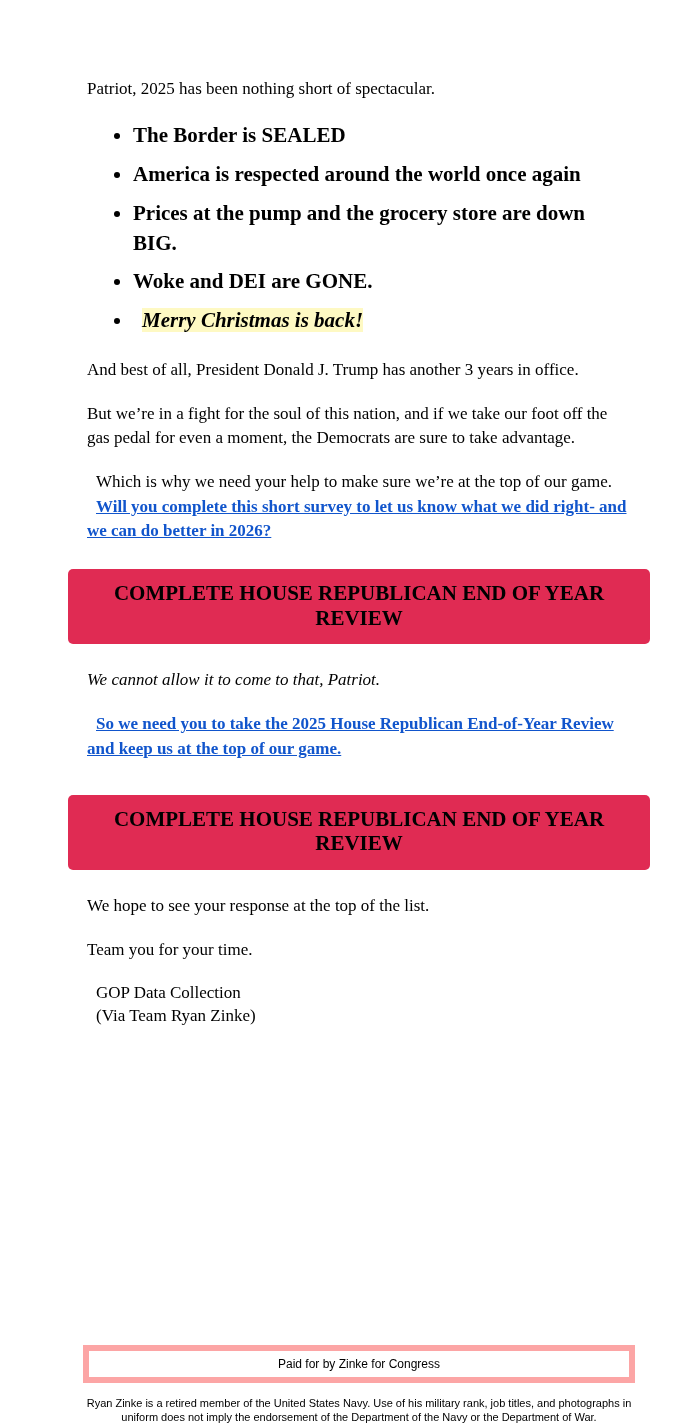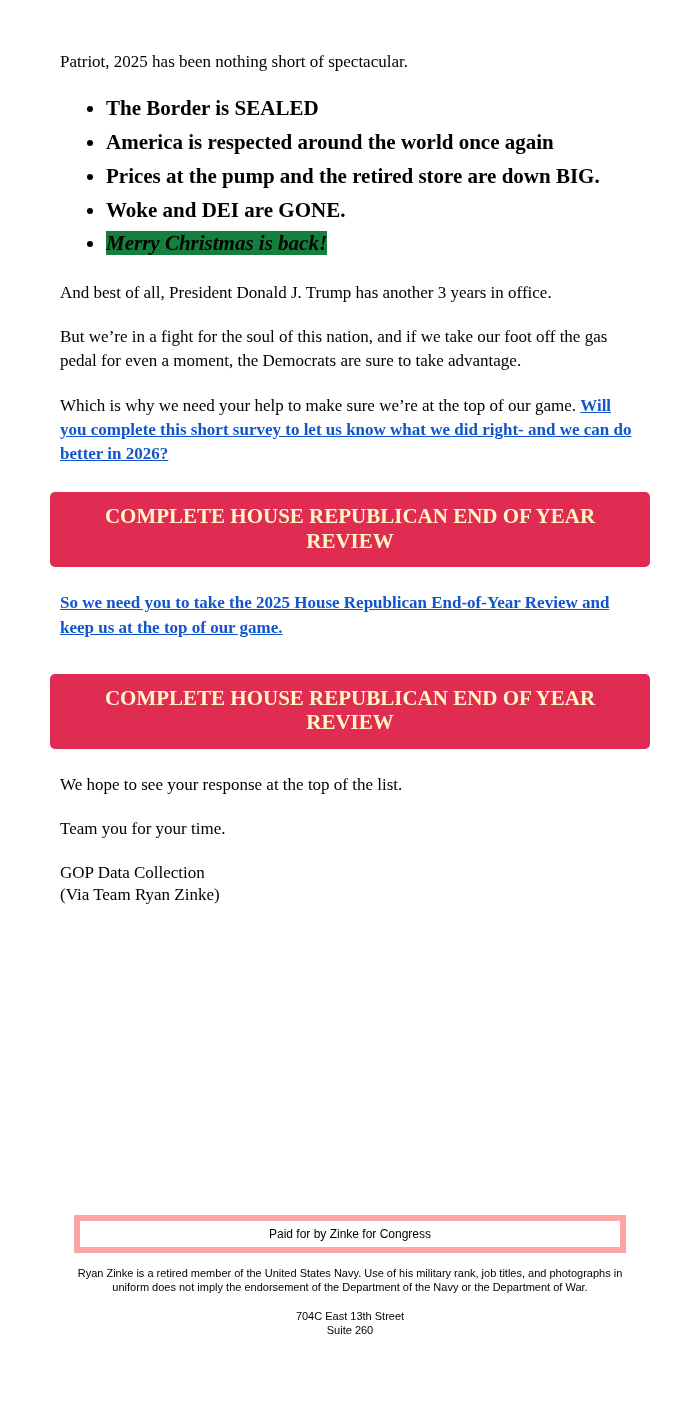--- a/index.html
+++ b/index.html
@@ -1,15 +1,15 @@
 <!DOCTYPE html>
 <html><head>
 <meta charset="utf-8">
 <style>
-  * { margin: 0; padding: 0; box-sizing: border-box; }
+  * { margin: 9px; padding: 0; box-sizing: border-box; }
   html, body { background: #ffffff; }
   body {
     width: 700px;
     min-height: 1428px;
     margin: 0 auto;
     font-family: "Liberation Serif", "DejaVu Serif", serif;
     color: #000000;
     position: relative;
   }
   .email-body {
@@ -21,40 +21,40 @@
   ul.accomplishments {
     margin: 0 0 22px 46px;
     list-style: disc;
   }
   ul.accomplishments li {
     font-weight: bold;
     margin-bottom: 4px;
     font-size: 21px;
   }
   .hl {
-    background: #15803d;
+    background: #fef9c3;
     font-style: italic;
     font-weight: bold;
   }
   a.body-link {
     color: #1155CC;
     font-weight: bold;
     text-decoration: underline;
     cursor: pointer;
   }
   p.link-para {
     margin-bottom: 24px;
   }
   .italic { font-style: italic; }
   .cta-button {
     display: block;
     width: calc(100% + 20px);
     margin: 26px -10px 24px -10px;
     background: #E02B53;
-    color: #fef9c3;
+    color: #000000;
     border: none;
     border-radius: 5px;
     font-family: "Liberation Serif", "DejaVu Serif", serif;
     font-weight: bold;
     font-size: 21px;
     line-height: 1.18;
     text-align: center;
     padding: 12px 40px 14px 40px;
     cursor: pointer;
   }
@@ -88,34 +88,35 @@
 </head>
 <body>
 
 <div class="email-body">
 
   <p>Patriot, 2025 has been nothing short of spectacular.</p>
 
   <ul class="accomplishments">
     <li>The Border is SEALED</li>
     <li>America is respected around the world once again</li>
-    <li>Prices at the pump and the retired store are down BIG.</li>
+    <li>Prices at the pump and the grocery store are down BIG.</li>
     <li>Woke and DEI are GONE.</li>
     <li><span class="hl">Merry Christmas is back!</span></li>
   </ul>
 
   <p>And best of all, President Donald J. Trump has another 3 years in office.</p>
 
   <p>But we’re in a fight for the soul of this nation, and if we take our foot off the gas pedal for even a moment, the Democrats are sure to take advantage.</p>
 
   <p class="link-para"><span>Which is why we need your help to make sure we’re at the top of our game. </span><a class="body-link">Will you complete this short survey to let us know what we did right- and we can do better in 2026?</a></p>
 
   <button class="cta-button">COMPLETE HOUSE REPUBLICAN END OF YEAR REVIEW</button>
 
 
+  <p class="italic">We cannot allow it to come to that, Patriot.</p>
 
   <p class="link-para"><a class="body-link">So we need you to take the 2025 House Republican End-of-Year Review and keep us at the top of our game.</a></p>
 
   <button class="cta-button second">COMPLETE HOUSE REPUBLICAN END OF YEAR REVIEW</button>
 
   <p>We hope to see your response at the top of the list.</p>
 
   <p>Team you for your time.</p>
 
   <p class="signature">

